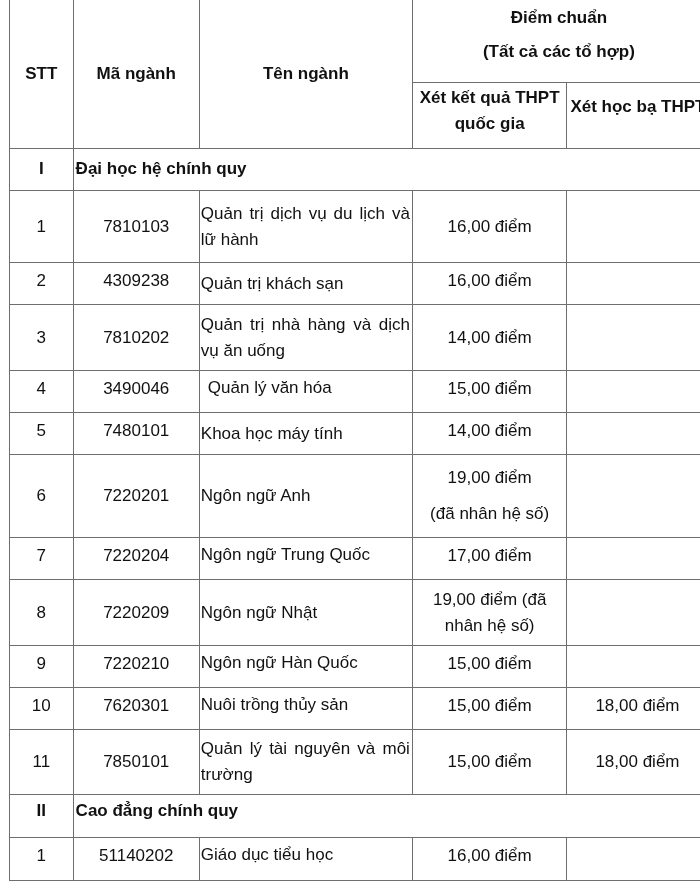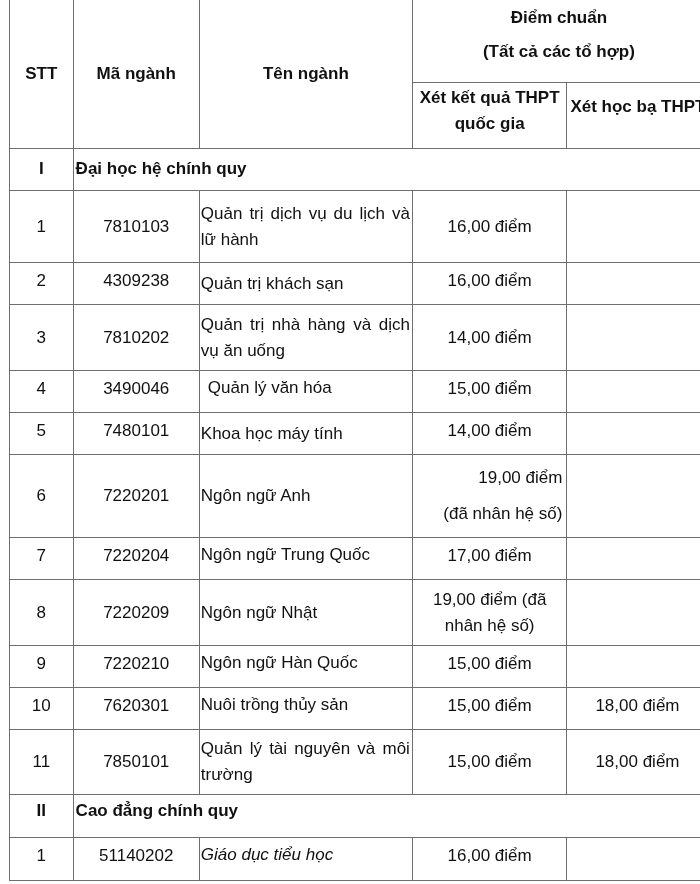--- a/index.html
+++ b/index.html
@@ -15,21 +15,21 @@
   .c-thpt { width: 153px; }
   .c-hb { width: 160px; }
   .center { text-align: center; }
   .name { text-align: justify; line-height: 26px; padding: 0 2px 0 1px; }
   .top { vertical-align: top; padding-top: 8px; }
   .sec td { font-weight: bold; }
   .sec-label { text-align: left; padding-left: 2px; vertical-align: top; padding-top: 10px; }
   .sec-num { vertical-align: top; padding-top: 10px; }
   .hdr-main { line-height: 34px; vertical-align: top; padding-top: 2px; }
   .hdr-sub { line-height: 26px; }
-  .score-2 { line-height: 36px; text-align: right; }
+  .score-2 { line-height: 36px; }
   .score-wrap { line-height: 26px; }
 </style>
 </head>
 <body>
 
 <table>
   <colgroup>
     <col class="c-stt">
       <col class="c-code">
       <col class="c-name">
@@ -142,18 +142,18 @@
     <td class="center" style="text-align:left; padding-left:28px;">18,00 điểm</td>
   </tr>
 
   <tr class="sec" style="height:43px;">
     <td class="center sec-num" style="padding-top:6px;">II</td>
     <td colspan="4" class="sec-label" style="padding-top:6px;">Cao đẳng chính quy</td>
   </tr>
   <tr style="height:43px;">
     <td class="center top">1</td>
     <td class="center top">51140202</td>
-    <td class="name top" style="padding-top:4px;font-style:italic;">Giáo dục tiểu học</td>
+    <td class="name top" style="padding-top:4px;">Giáo dục tiểu học</td>
     <td class="center top">16,00 điểm</td>
     <td class="center"></td>
   </tr>
 </tbody>
   </table>
 
 </body></html>

